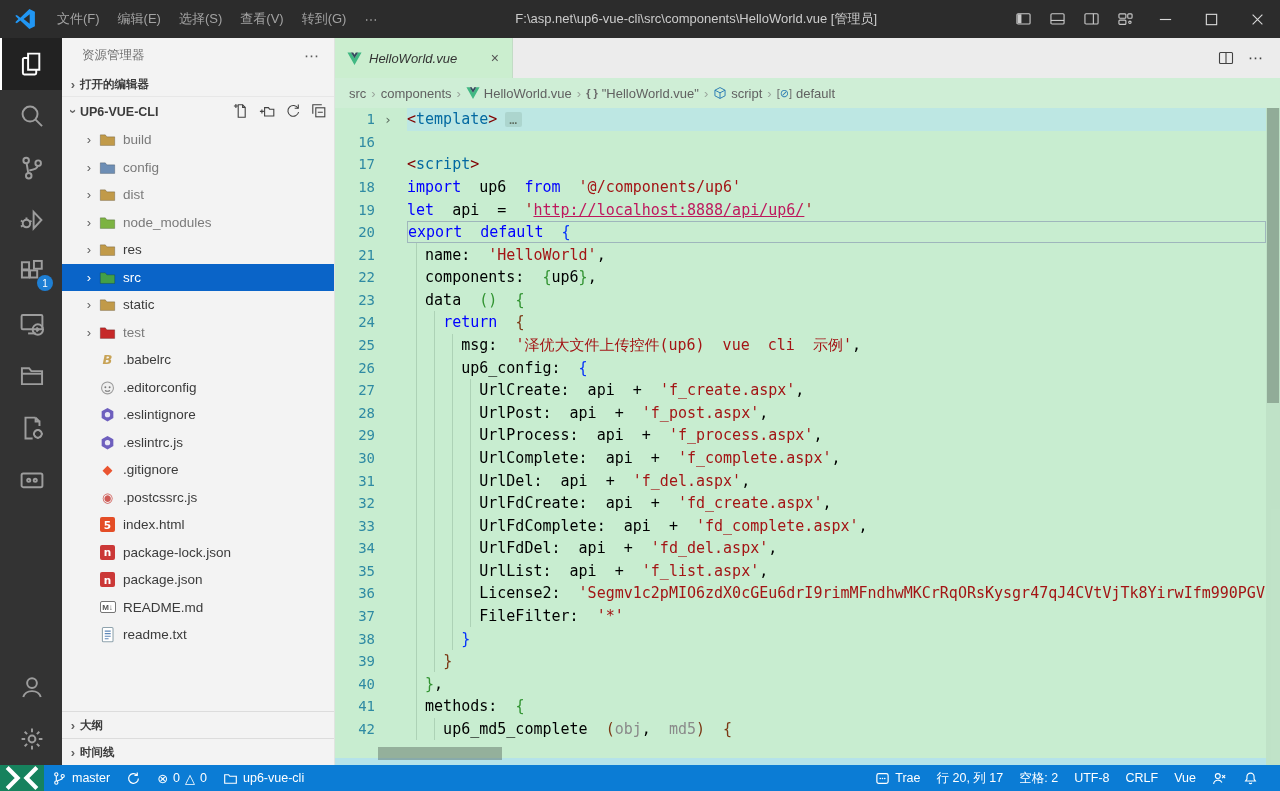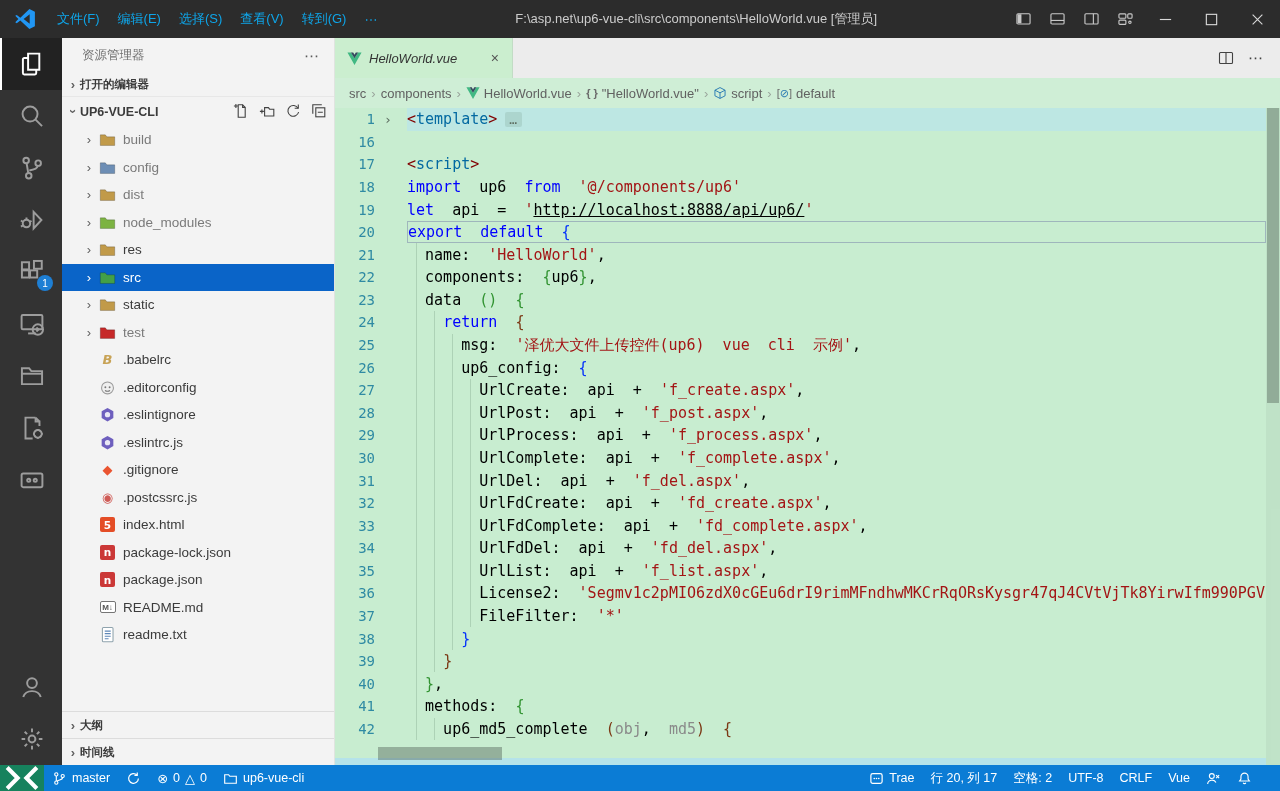--- a/index.html
+++ b/index.html
@@ -3,21 +3,21 @@
 <meta charset="utf-8">
 <style>
   * { margin:0; padding:0; box-sizing:border-box; }
   html,body { width:1280px; height:791px; overflow:hidden; }
   body { font-family:"Liberation Sans", sans-serif; font-size:13px; }
   .window { width:1280px; height:791px; display:flex; flex-direction:column; background:#f3f3f3; }
 
   
   .titlebar { height:38px; background:#2c2c2c; display:flex; align-items:center; color:#cfcfcf; flex:0 0 auto; }
   .vscode-logo { width:22px; height:22px; margin:0 12px 0 14px; }
-  .menu-item { padding:0 9px; height:38px; display:flex; align-items:center; font-size:13px; color:#0ea5e9; cursor:default; }
+  .menu-item { padding:0 9px; height:38px; display:flex; align-items:center; font-size:13px; color:#a3a3a3; cursor:default; }
   .title-path { flex:1; text-align:center; font-size:13px; color:#cccccc; white-space:nowrap; overflow:hidden; }
   .win-icons { display:flex; align-items:center; height:38px; }
   .layout-btn { width:34px; height:38px; display:flex; align-items:center; justify-content:center; color:#c9c9c9; }
   .ctrl-btn { width:46px; height:38px; display:flex; align-items:center; justify-content:center; color:#d8d8d8; }
   .win-icons svg, .layout-btn svg { width:15px; height:15px; }
   svg .st { stroke:currentColor; fill:none; stroke-width:1.1; }
 
   
   .main { flex:1; display:flex; min-height:0; }
 
@@ -83,34 +83,34 @@
   .cl .gut { width:72px; flex:0 0 auto; display:flex; align-items:center; height:100%; }
   .cl .num { width:40px; text-align:right; color:#2f8aa3; font-size:14px; }
   .cl .fold { width:26px; text-align:center; color:#5a6a5e; font-size:13px; cursor:pointer; }
   .cl .ct { flex:1; height:100%; display:flex; align-items:center; white-space:pre; overflow:hidden; position:relative; color:#000; }
   .cl .ct.hl1 { background:#bde7e3; }
   .cl .ct.cur { border:1px solid #9fb6bc; }
   .guide { position:absolute; top:0; bottom:0; width:1px; background:rgba(40,70,50,0.16); }
   .tok-kw { color:#0000ff; } .tok-str { color:#a31515; } .tok-tag { color:#0369a1; }
   .tok-ab { color:#800000; } .tok-pl { color:#000000; } .tok-b1 { color:#0431fa; }
   .tok-b2 { color:#319331; } .tok-b3 { color:#7b3814; } .tok-gy { color:#8a8a8a; }
-  .tok-cm { color:#008000; } .tok-lk { color:#000000; text-decoration:underline; }
+  .tok-cm { color:#008000; } .tok-lk { color:#be185d; text-decoration:underline; }
   .fold-chip { background:rgba(60,90,70,0.13); color:#5d6d60; border-radius:2px; padding:0 4px; margin-left:8px; font-size:13px; letter-spacing:1px; }
   .vscroll { position:absolute; top:0; right:0; width:14px; bottom:0; background:rgba(120,140,125,0.10); }
   .vthumb { position:absolute; top:0; right:1px; width:12px; height:295px; background:rgba(70,85,75,0.38); }
   .hstrip { position:absolute; left:0; right:14px; bottom:0; height:7px; background:#b5e3ea; }
   .hthumb { position:absolute; left:43px; bottom:5px; width:124px; height:13px; background:rgba(70,85,75,0.40); }
 
   
   .statusbar { height:26px; background:#0b7cd5; display:flex; align-items:center; color:#ffffff; font-size:12.5px; flex:0 0 auto; }
   .st-remote { width:44px; height:26px; background:#16825d; display:flex; align-items:center; justify-content:center; cursor:pointer; flex:0 0 auto; }
   .st-item { display:flex; align-items:center; gap:5px; padding:0 8px; height:26px; cursor:pointer; white-space:nowrap; }
   .st-item svg { width:15px; height:15px; }
   .st-glyph { font-family:"DejaVu Sans", sans-serif; font-size:13px; }
-  .st-right { margin-left:auto; display:flex; align-items:center; padding-right:20px; }
+  .st-right { margin-left:auto; display:flex; align-items:center; padding-right:14px; }
 </style>
 </head>
 <body>
 
 <div class="window">
 
   <div class="titlebar">
     <svg class="vscode-logo" viewBox="0 0 16 16">
       <path fill="#2196F3" d="M11.2 0.8 4.6 7 2 5 0.9 5.6l2.3 2.4-2.3 2.4L2 11l2.6-2 6.6 6.2 4-1.9V2.7zM11.4 4.6v6.8L7 8z"></path>
     </svg>

